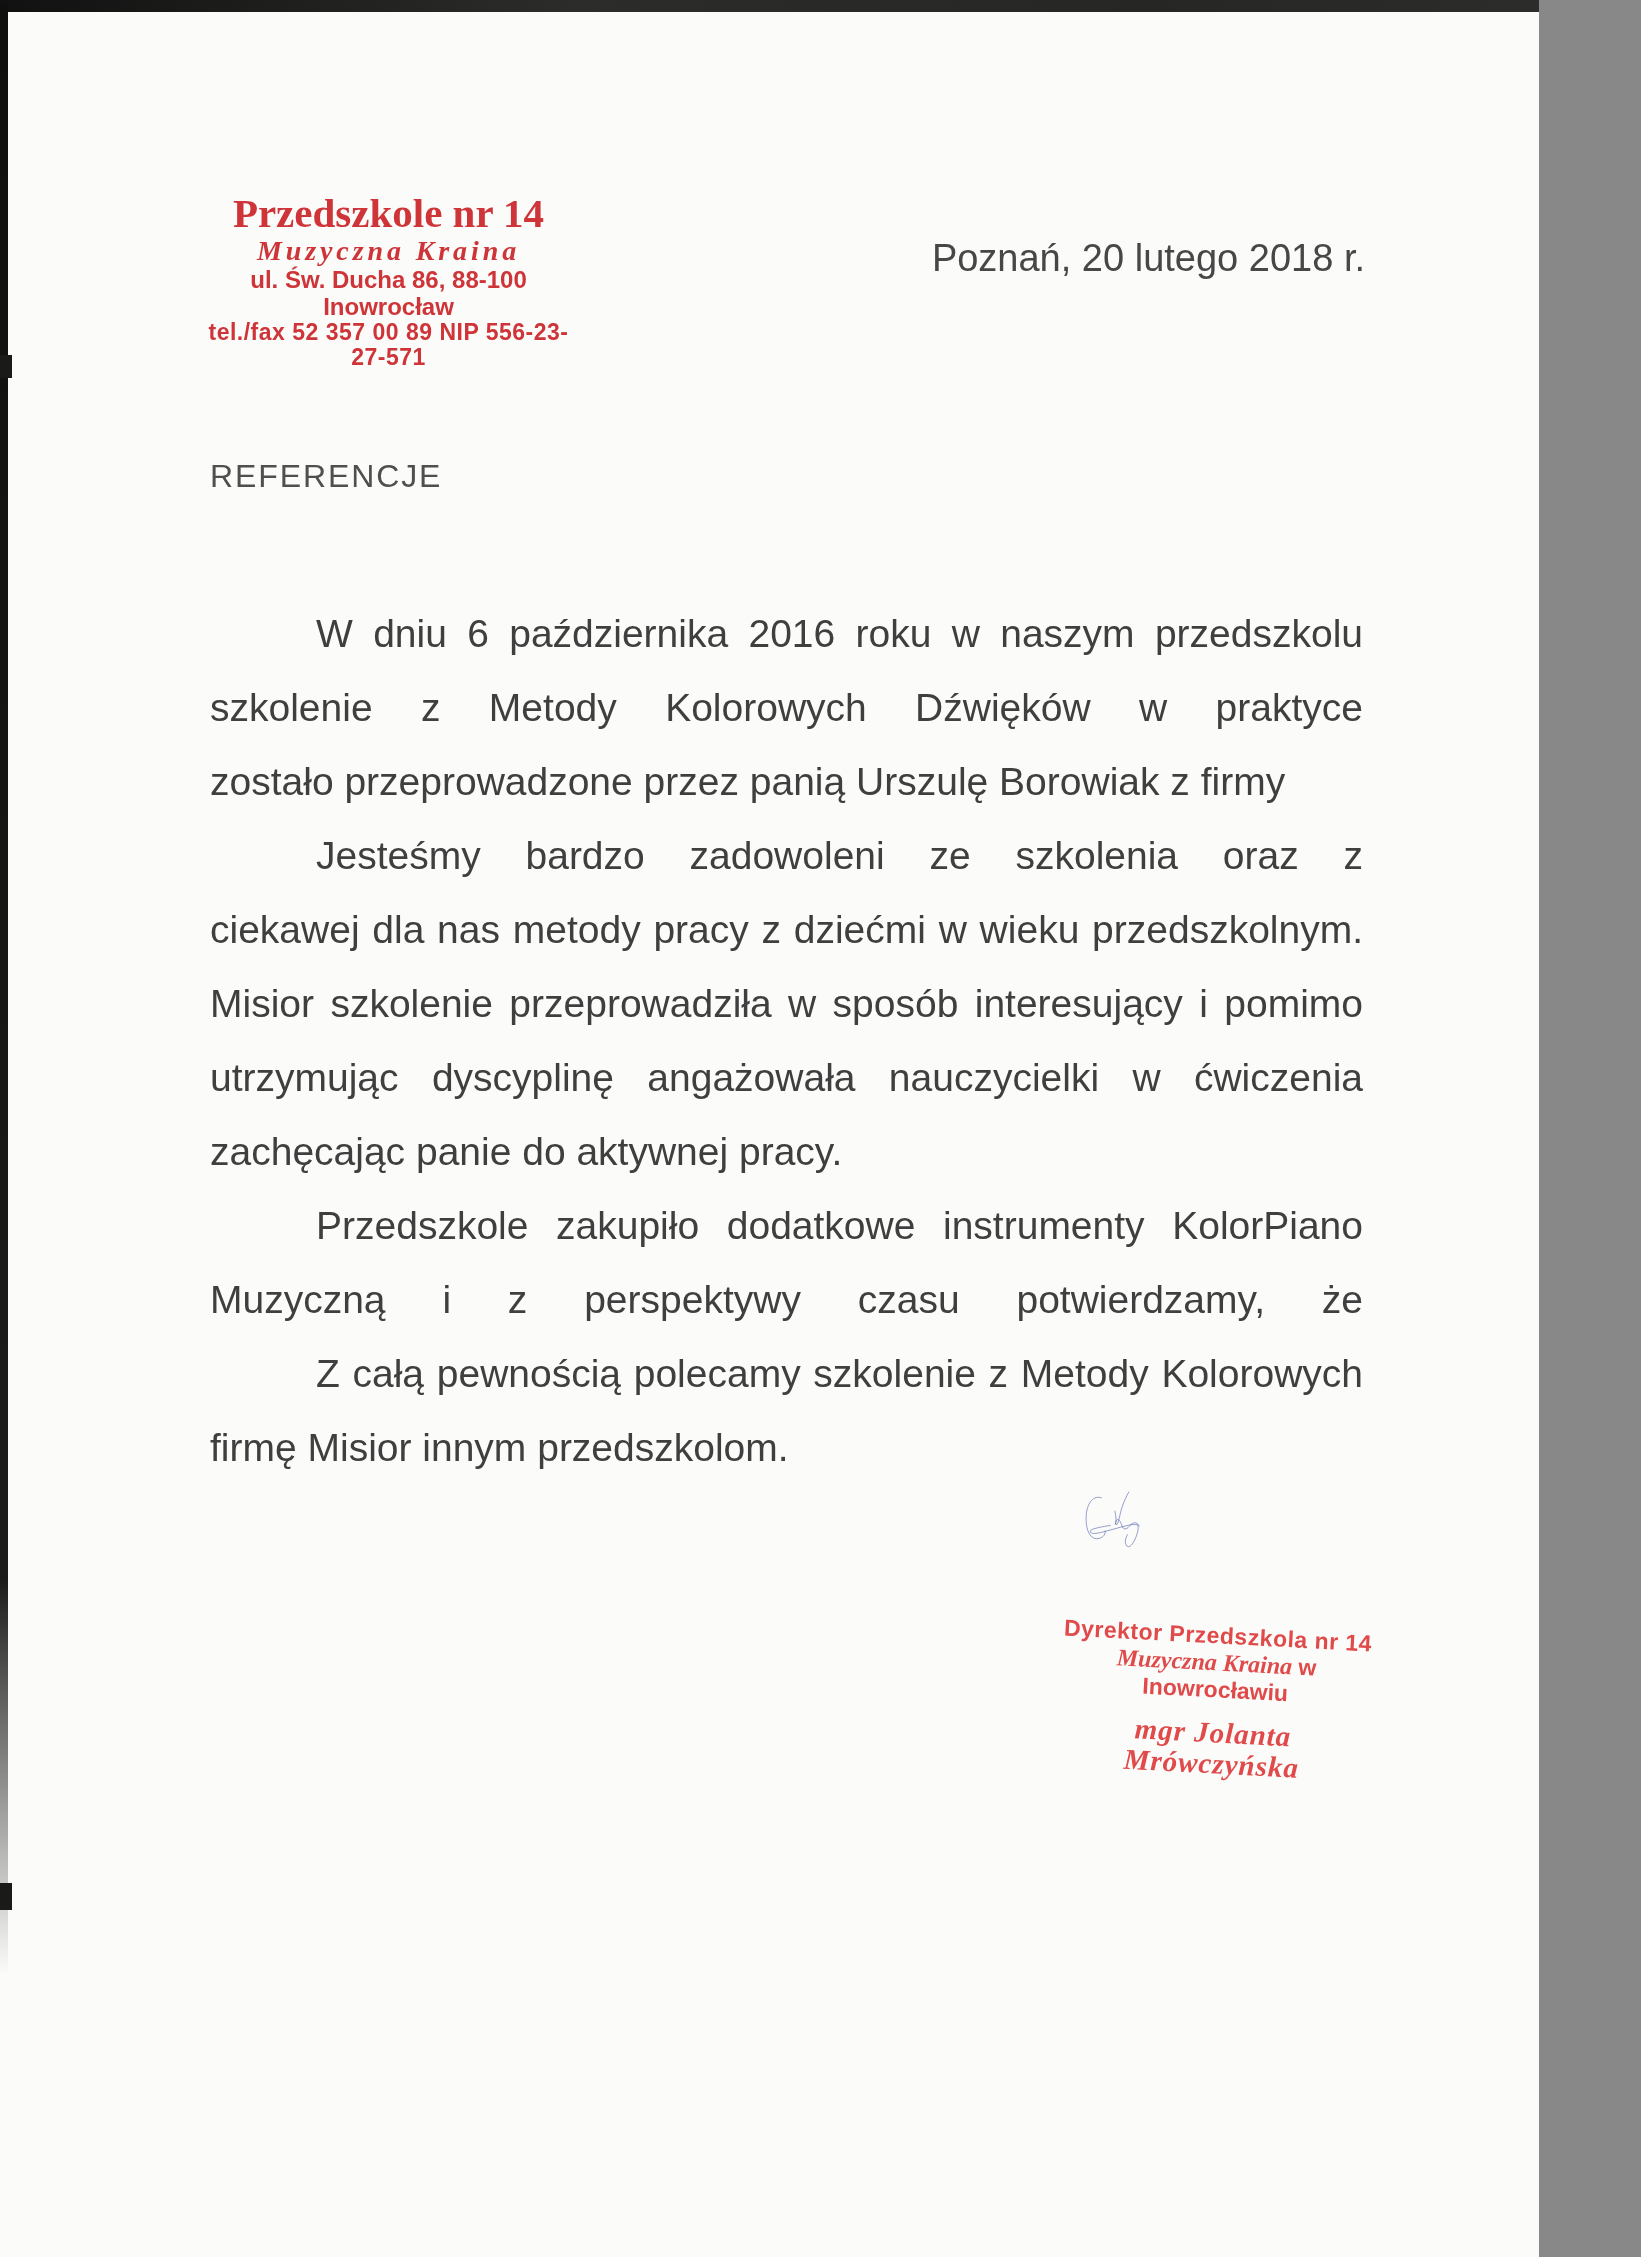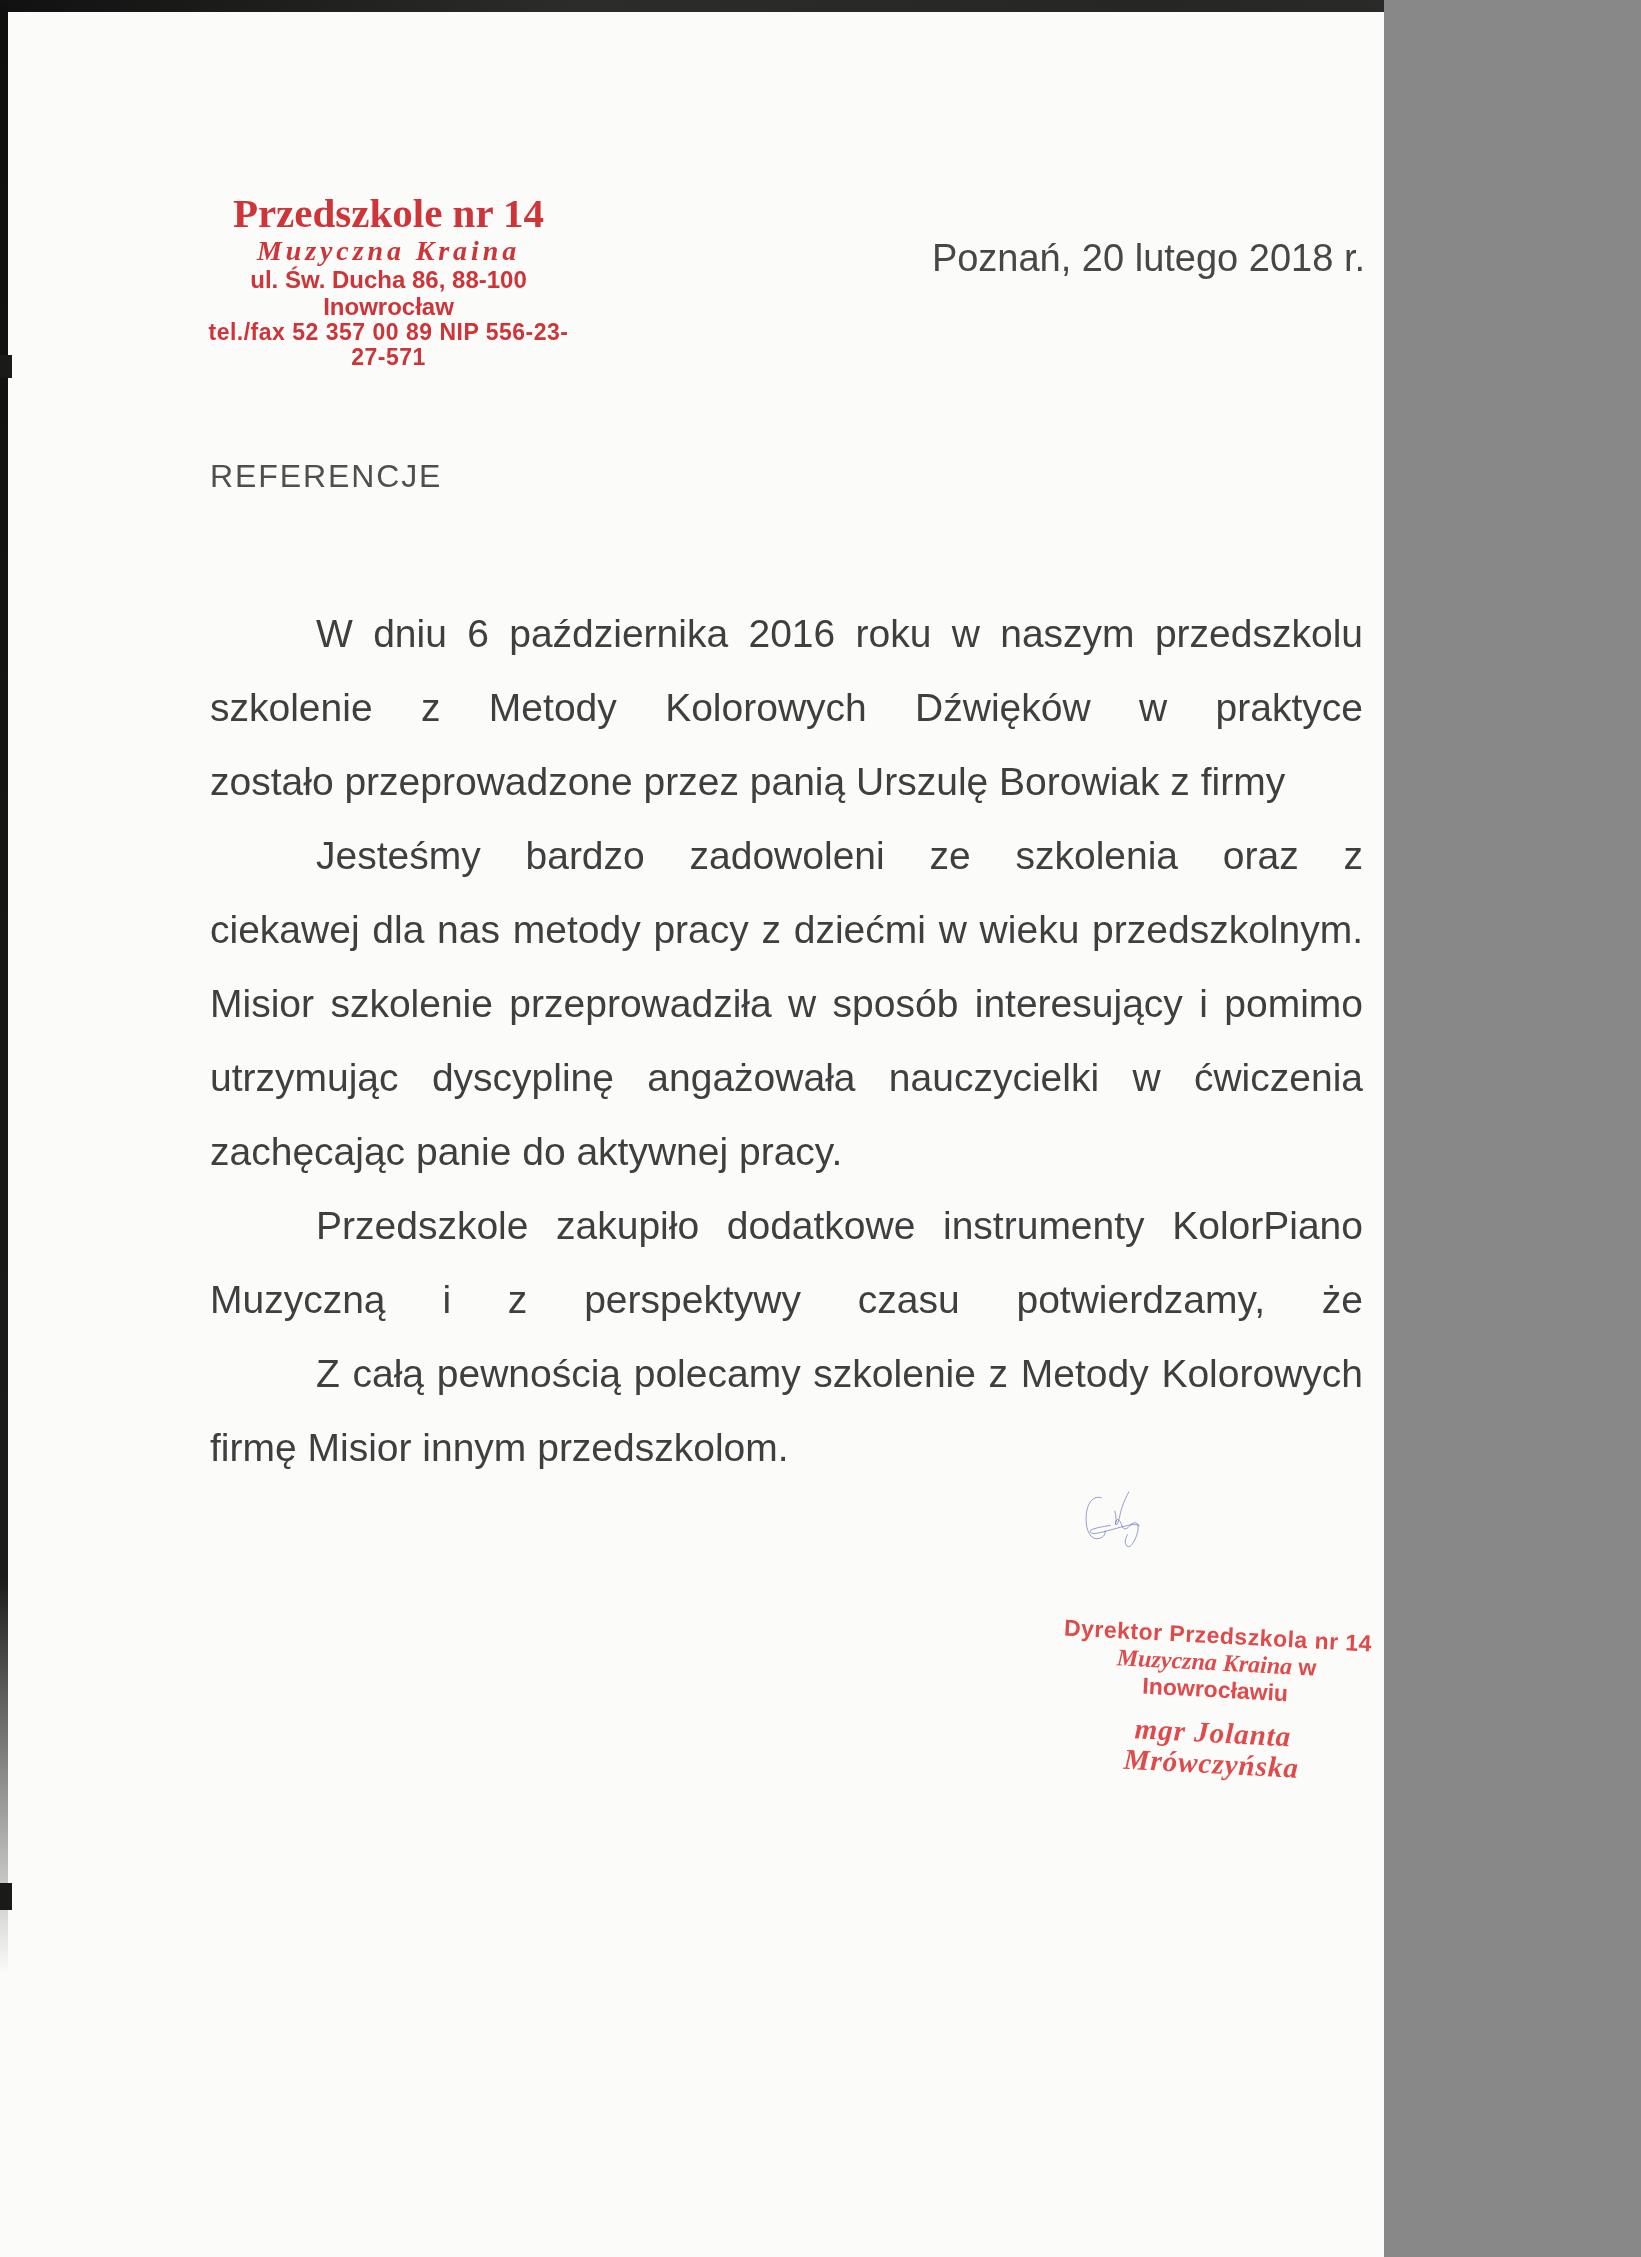--- a/index.html
+++ b/index.html
@@ -1,18 +1,18 @@
 <!DOCTYPE html>
 <html><head>
 <meta charset="utf-8">
 <style>
   html,body{margin:0;padding:0;background:#888;}
   #page{
     position:relative;
-    width:1384px;height:2257px;
+    width:1539px;height:2257px;
     background:#fbfbf9;
     overflow:hidden;
     font-family:"Liberation Sans",sans-serif;
   }
   
   .scan-top{
     position:absolute;left:0;top:0;width:1641px;height:11.6px;
     background:linear-gradient(to right,#111 0%,#2c2c2a 35%,#262624 70%,#2e2e2c 100%);
   }
   .scan-left{

